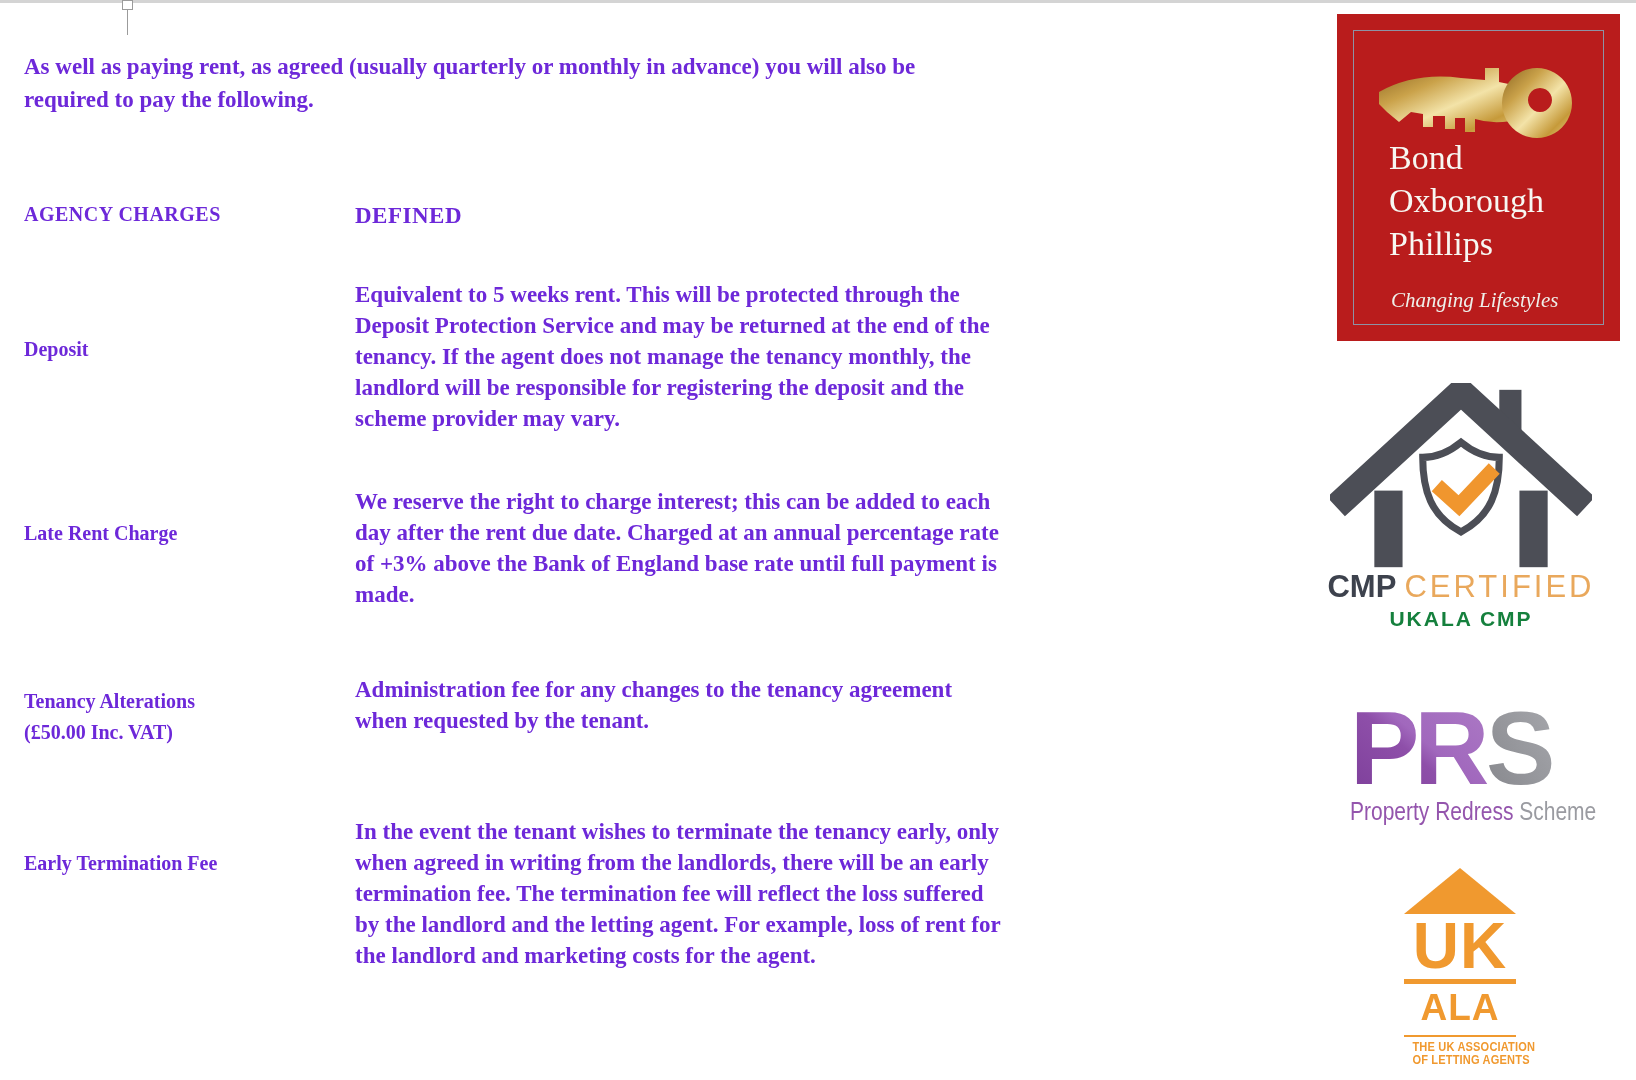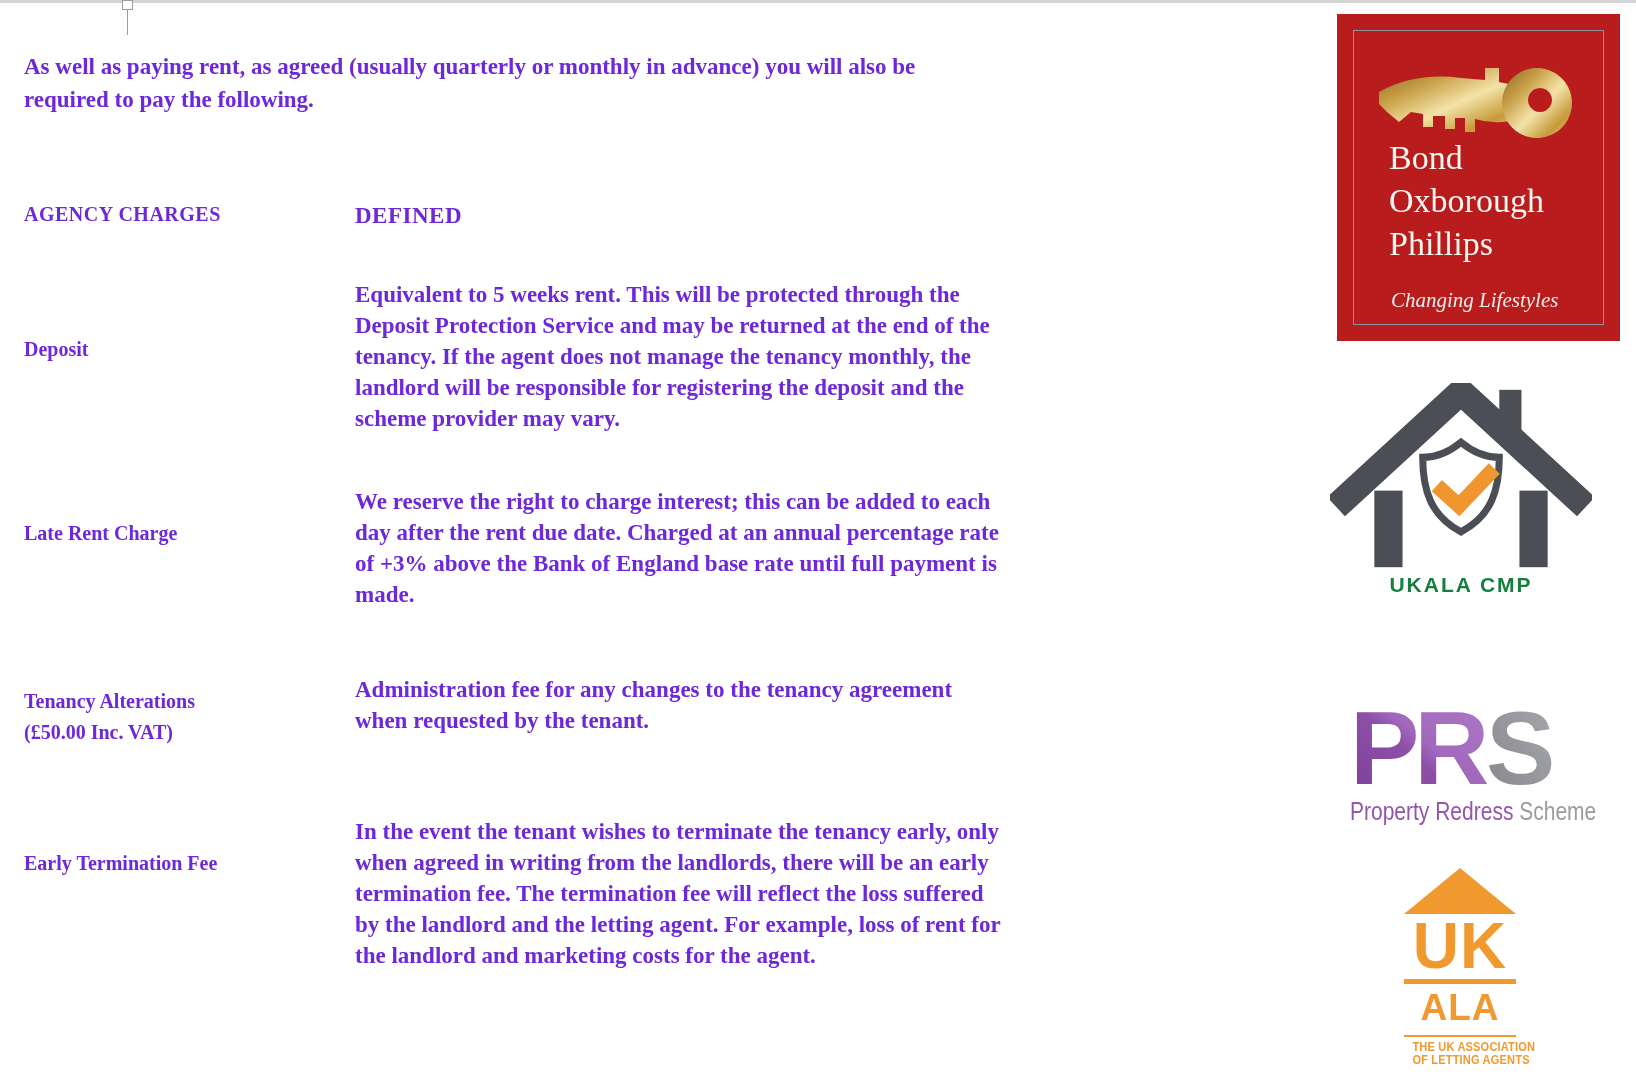--- a/index.html
+++ b/index.html
@@ -120,20 +120,24 @@
 
 <div class="cmp-logo">
   <svg class="cmp-house" width="262" height="188" viewBox="0 0 260 185">
     <rect x="168" y="6" width="22" height="52" fill="#4c4e56"></rect>
     <path d="M6,122 L130,8 L254,122" fill="none" stroke="#4c4e56" stroke-width="26" stroke-linejoin="miter"></path>
     <rect x="44" y="106" width="28" height="76" fill="#4c4e56"></rect>
     <rect x="188" y="106" width="28" height="76" fill="#4c4e56"></rect>
     <path d="M130,58 C142,68 156,73 168,73 C168,106 160,131 130,147 C100,131 92,106 92,73 C104,73 118,68 130,58 Z" fill="#ffffff" stroke="#4c4e56" stroke-width="7"></path>
     <path d="M106,101 L128,121 L163,84" fill="none" stroke="#f0962e" stroke-width="15"></path>
   </svg>
+  <div class="cmp-line1">
+    <span>CMP</span>
+    <span class="cmp-cert">CERTIFIED</span>
+  </div>
   <div class="cmp-line2">UKALA CMP</div>
 </div>
 
 <div class="prs-logo">
   <svg width="230" height="95" viewBox="0 0 230 95">
     <defs>
       <linearGradient id="prsPurple" x1="0" y1="1" x2="1" y2="0">
         <stop offset="0" stop-color="#7b3d98"></stop>
         <stop offset="0.45" stop-color="#8e4fa9"></stop>
         <stop offset="0.55" stop-color="#a168bd"></stop>

